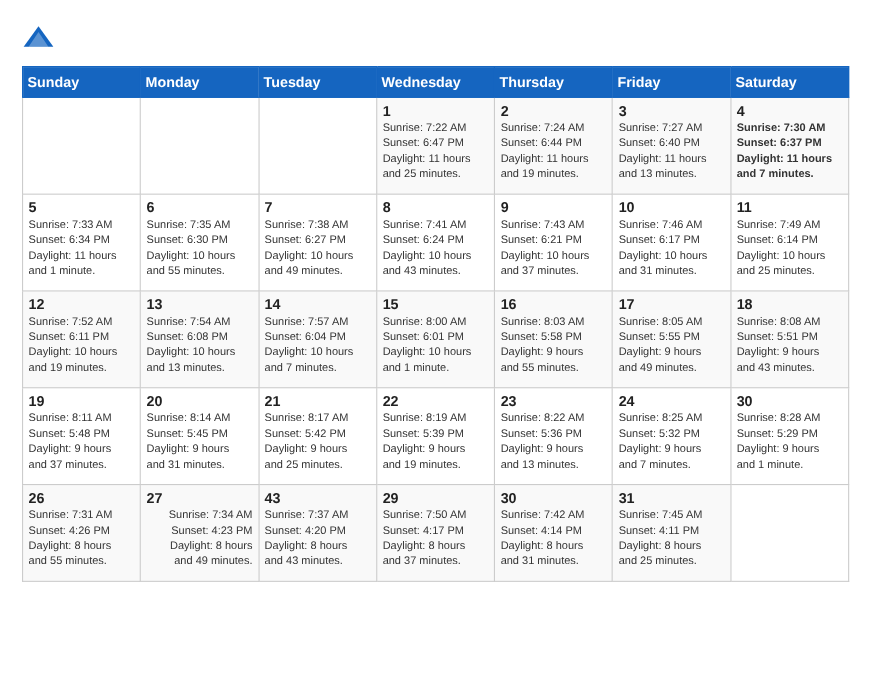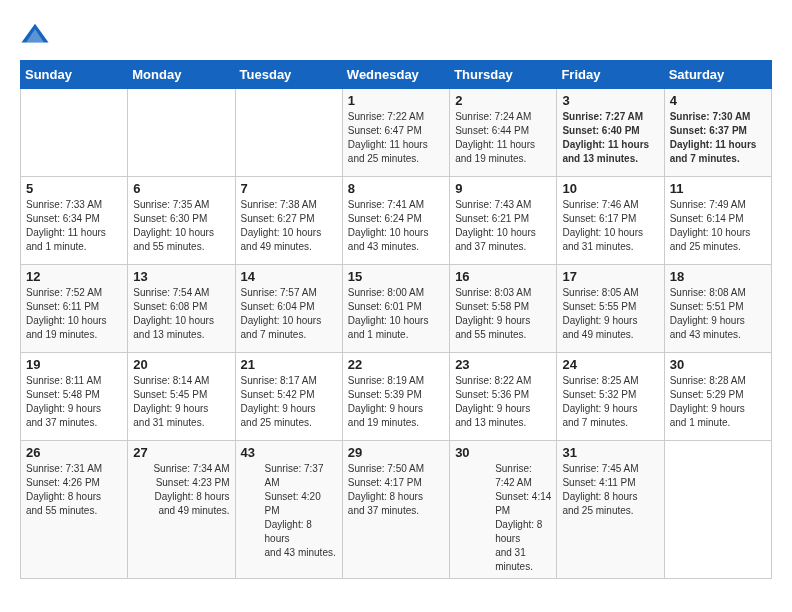--- a/index.html
+++ b/index.html
@@ -130,21 +130,21 @@
         </td>
         <td>
           <span class="day-num">2</span>
           <div class="day-info" style="white-space: pre-line;">Sunrise: 7:24 AM
 Sunset: 6:44 PM
 Daylight: 11 hours
 and 19 minutes.</div>
         </td>
         <td>
           <span class="day-num">3</span>
-          <div class="day-info" style="white-space: pre-line; font-weight: bold;">Sunrise: 7:27 AM
+          <div class="day-info" style="white-space: pre-line;">Sunrise: 7:27 AM
 Sunset: 6:40 PM
 Daylight: 11 hours
 and 13 minutes.</div>
         </td>
         <td>
           <span class="day-num">4</span>
           <div class="day-info" style="white-space: pre-line; font-weight: bold;">Sunrise: 7:30 AM
 Sunset: 6:37 PM
 Daylight: 11 hours
 and 7 minutes.</div>
@@ -313,35 +313,35 @@
         </td>
         <td>
           <span class="day-num">27</span>
           <div class="day-info" style="white-space: pre-line; text-align: right;">Sunrise: 7:34 AM
 Sunset: 4:23 PM
 Daylight: 8 hours
 and 49 minutes.</div>
         </td>
         <td>
           <span class="day-num">43</span>
-          <div class="day-info" style="white-space: pre-line; margin-left: 24px;">Sunrise: 7:37 AM
+          <div class="day-info" style="white-space: pre-line;">Sunrise: 7:37 AM
 Sunset: 4:20 PM
 Daylight: 8 hours
 and 43 minutes.</div>
         </td>
         <td>
           <span class="day-num">29</span>
           <div class="day-info" style="white-space: pre-line;">Sunrise: 7:50 AM
 Sunset: 4:17 PM
 Daylight: 8 hours
 and 37 minutes.</div>
         </td>
         <td>
           <span class="day-num">30</span>
-          <div class="day-info" style="white-space: pre-line; margin-left: 40px;">Sunrise: 7:42 AM
+          <div class="day-info" style="white-space: pre-line;">Sunrise: 7:42 AM
 Sunset: 4:14 PM
 Daylight: 8 hours
 and 31 minutes.</div>
         </td>
         <td>
           <span class="day-num">31</span>
           <div class="day-info" style="white-space: pre-line;">Sunrise: 7:45 AM
 Sunset: 4:11 PM
 Daylight: 8 hours
 and 25 minutes.</div>

